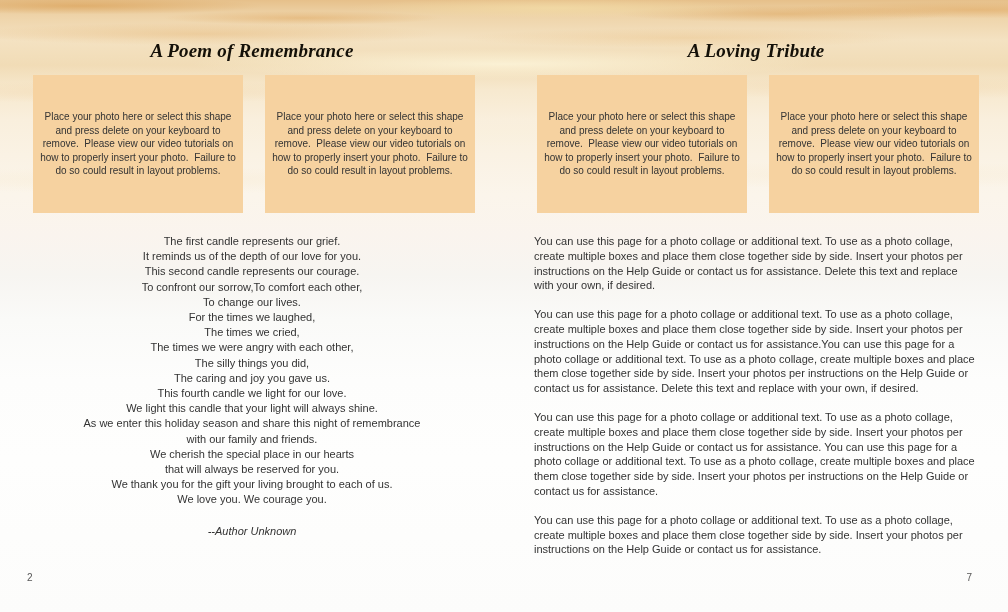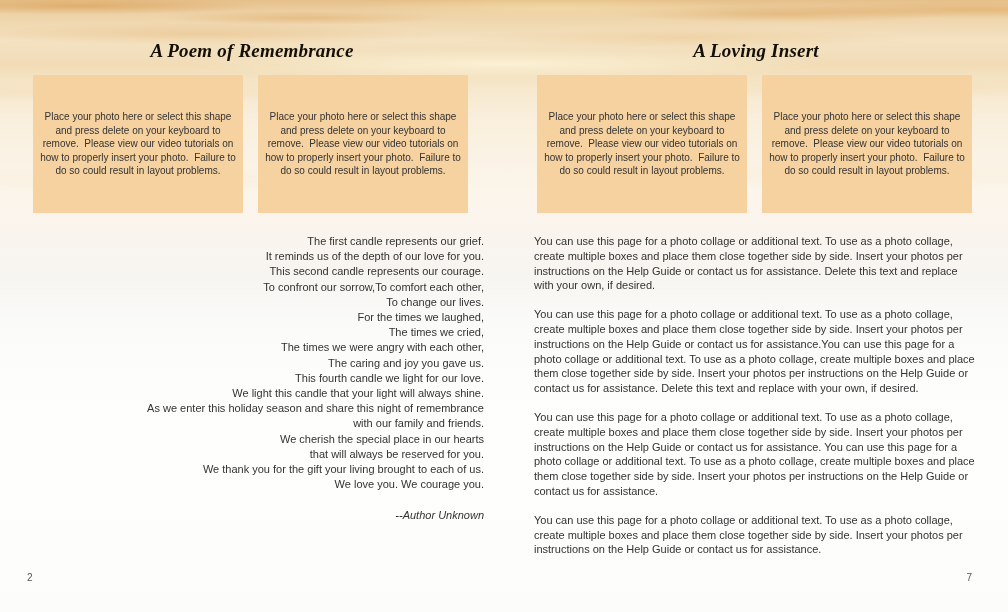--- a/index.html
+++ b/index.html
@@ -45,21 +45,21 @@
     font-style: italic;
     font-size: 19px;
     color: #141008;
     letter-spacing: 0.2px;
   }
 
   .photo-row {
     position: absolute;
     top: 75px; left: 33px;
     display: flex;
-    gap: 15px;
+    gap: 22px;
   }
   .photo-box {
     width: 210px; height: 138px;
     background: #f6d2a0;
     display: flex;
     align-items: center;
     justify-content: center;
     box-sizing: border-box;
     padding: 0 7px;
   }
@@ -67,21 +67,21 @@
     font-size: 10px;
     line-height: 13.4px;
     text-align: center;
     color: #333333;
     white-space: pre-wrap;
   }
 
   .poem {
     position: absolute;
     top: 234px; left: 20px; right: 20px;
-    text-align: right;
+    text-align: center;
     font-size: 11px;
     line-height: 15.2px;
     color: #333333;
   }
   .poem-author {
     margin-top: 16px;
     font-style: italic;
   }
 
   .tribute-text {
@@ -125,37 +125,38 @@
 
     <div class="poem">
       <div class="poem-line">The first candle represents our grief.</div>
       <div class="poem-line">It reminds us of the depth of our love for you.</div>
       <div class="poem-line">This second candle represents our courage.</div>
       <div class="poem-line">To confront our sorrow,To comfort each other,</div>
       <div class="poem-line">To change our lives.</div>
       <div class="poem-line">For the times we laughed,</div>
       <div class="poem-line">The times we cried,</div>
       <div class="poem-line">The times we were angry with each other,</div>
+      <div class="poem-line">The silly things you did,</div>
       <div class="poem-line">The caring and joy you gave us.</div>
       <div class="poem-line">This fourth candle we light for our love.</div>
       <div class="poem-line">We light this candle that your light will always shine.</div>
       <div class="poem-line">As we enter this holiday season and share this night of remembrance</div>
       <div class="poem-line">with our family and friends.</div>
       <div class="poem-line">We cherish the special place in our hearts</div>
       <div class="poem-line">that will always be reserved for you.</div>
       <div class="poem-line">We thank you for the gift your living brought to each of us.</div>
       <div class="poem-line">We love you. We courage you.</div>
       <div class="poem-author">--Author Unknown</div>
     </div>
 
     <div class="page-number pn-left">2</div>
   </div>
 
   <div class="page right">
-    <div class="page-title">A Loving Insert</div>
+    <div class="page-title">A Loving Tribute</div>
 
     <div class="photo-row">
       <div class="photo-box">
         <div class="ph-text">Place your photo here or select this shape and press delete on your keyboard to remove.  Please view our video tutorials on how to properly insert your photo.  Failure to do so could result in layout problems.</div>
       </div>
       <div class="photo-box">
         <div class="ph-text">Place your photo here or select this shape and press delete on your keyboard to remove.  Please view our video tutorials on how to properly insert your photo.  Failure to do so could result in layout problems.</div>
       </div>
     </div>
 

